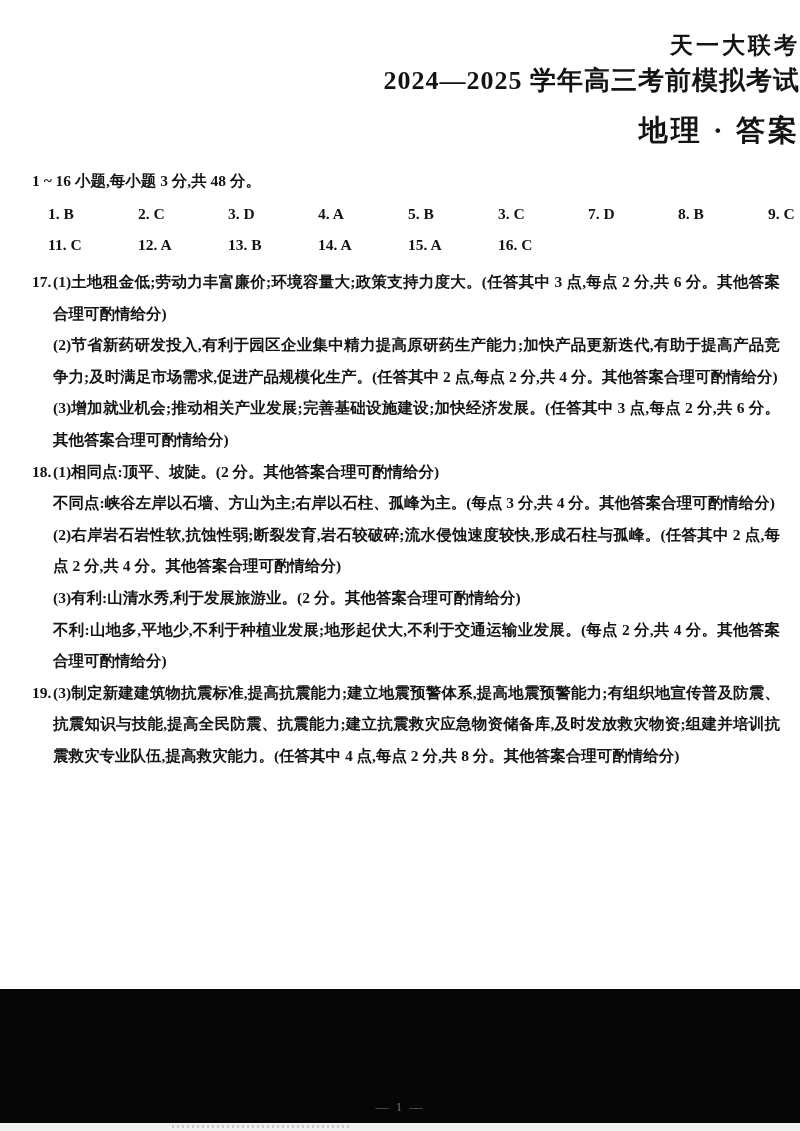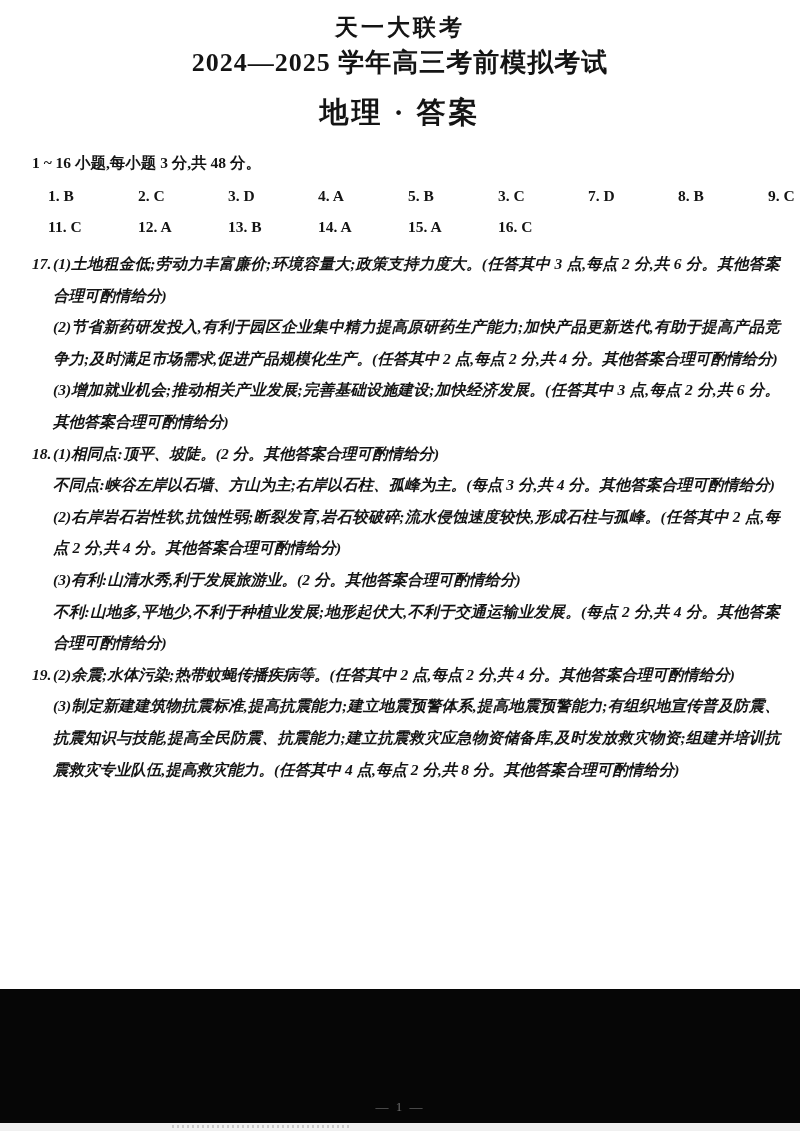--- a/index.html
+++ b/index.html
@@ -5,40 +5,40 @@
   html, body { margin: 0; padding: 0; background: #ffffff; }
   .page {
     position: relative;
     width: 800px;
     height: 1131px;
     background: #ffffff;
     overflow: hidden;
     font-family: "Liberation Serif", "DejaVu Serif", serif;
     color: #141414;
   }
-  .doc-header { text-align: center; padding-top: 13px; }
+  .doc-header { text-align: right; padding-top: 31px; }
   .exam-name   { font-size: 23px; line-height: 30px; font-weight: 700; letter-spacing: 3px; }
   .exam-session{ font-size: 26px; line-height: 33px; font-weight: 700; margin-top: 3px; letter-spacing: 1px; }
   .subject-title{ font-size: 29px; line-height: 40px; font-weight: 700; margin-top: 13px; letter-spacing: 3px; }
 
   .content { padding: 0 20px 0 32px; }
   .intro {
     margin: 19px 0 0 0;
     font-size: 15.5px; line-height: 24px; font-weight: 600;
   }
   .mcq-row {
     display: flex;
     margin-top: 9px;
     font-size: 15.5px; line-height: 24px; font-weight: 600;
   }
   .mcq-row + .mcq-row { margin-top: 7px; }
   .mcq-item { flex: 0 0 auto; width: 74px; white-space: nowrap; margin-left: 16px; }
 
   .questions { margin-top: 9px; }
-  .qblock { position: relative; padding-left: 21px; font-style: italic; }
+  .qblock { position: relative; padding-left: 21px; }
   .qnum {
     position: absolute; left: 0; top: 0;
     font-size: 15.5px; line-height: 31.6px; font-weight: 600;
   }
   .qpart {
     margin: 0;
     font-size: 15.5px; line-height: 31.6px; font-weight: 600;
     text-align: justify;
   }
 
@@ -109,21 +109,20 @@
         <div class="qblock">
           <span class="qnum">18.</span>
           <p class="qpart">(1)相同点:顶平、坡陡。(2 分。其他答案合理可酌情给分)</p>
           <p class="qpart">不同点:峡谷左岸以石墙、方山为主;右岸以石柱、孤峰为主。(每点 3 分,共 4 分。其他答案合理可酌情给分)</p>
           <p class="qpart">(2)右岸岩石岩性软,抗蚀性弱;断裂发育,岩石较破碎;流水侵蚀速度较快,形成石柱与孤峰。(任答其中 2 点,每点 2 分,共 4 分。其他答案合理可酌情给分)</p>
           <p class="qpart">(3)有利:山清水秀,利于发展旅游业。(2 分。其他答案合理可酌情给分)</p>
           <p class="qpart">不利:山地多,平地少,不利于种植业发展;地形起伏大,不利于交通运输业发展。(每点 2 分,共 4 分。其他答案合理可酌情给分)</p>
         </div>
         <div class="qblock">
           <span class="qnum">19.</span>
-          <p class="qpart">(2)余震;水体污染;热带蚊蝇传播疾病等。(任答其中 2 点,每点 2 分,共 4 分。其他答案合理可酌情给分)</p>
           <p class="qpart">(3)制定新建建筑物抗震标准,提高抗震能力;建立地震预警体系,提高地震预警能力;有组织地宣传普及防震、抗震知识与技能,提高全民防震、抗震能力;建立抗震救灾应急物资储备库,及时发放救灾物资;组建并培训抗震救灾专业队伍,提高救灾能力。(任答其中 4 点,每点 2 分,共 8 分。其他答案合理可酌情给分)</p>
         </div>
       </div>
   </div>
 
   <div class="footer-bar">
     <div class="page-num">— 1 —</div>
   </div>
   <div class="bottom-strip">
     <div class="scan-noise"></div>

